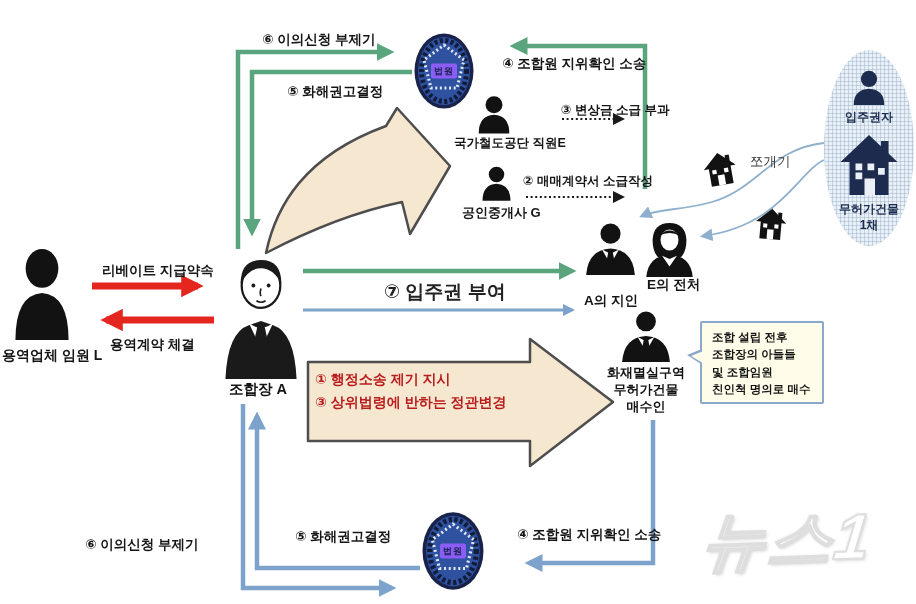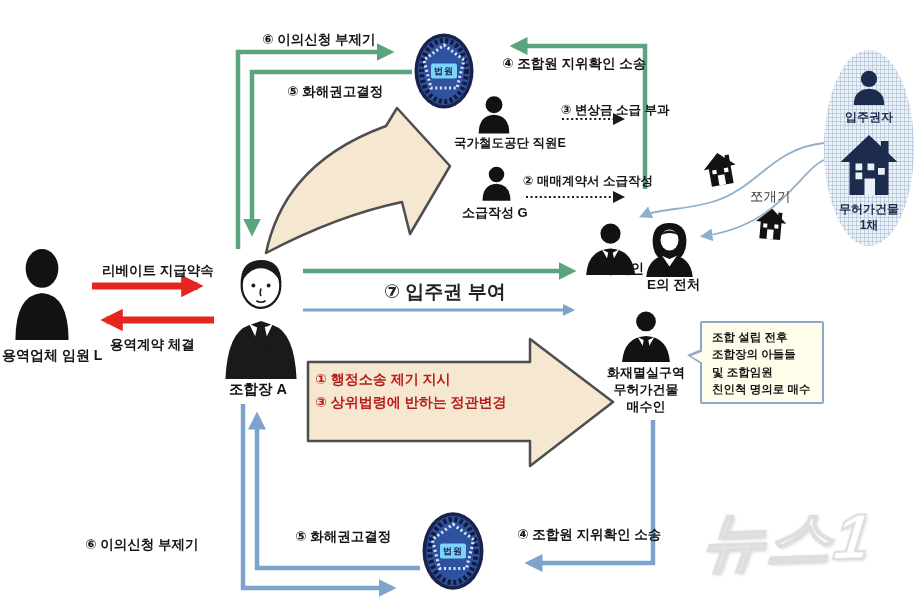--- a/index.html
+++ b/index.html
@@ -10,21 +10,21 @@
   #stage svg.layer{position:absolute;left:0;top:0;}
   .lbl{position:absolute;font-weight:bold;color:#151515;white-space:nowrap;font-size:13.5px;}
   .lbl.small{font-size:12.5px;}
   .icon{position:absolute;}
   .icon svg{display:block;width:100%;height:100%;}
   
   .court{position:absolute;}
   .court svg{display:block;width:100%;height:100%;}
   .court-label{
     position:absolute;left:50%;top:50%;transform:translate(-50%,-50%);
-    background:#7dd3fc;color:#18224a;font-size:9px;font-weight:bold;
+    background:#8b5cf6;color:#18224a;font-size:9px;font-weight:bold;
     padding:1px 3px;border-radius:2px;letter-spacing:1px;white-space:nowrap;
   }
   
   .zone{
     position:absolute;border-radius:50%;
     background-color:#eaf0f6;
     background-image:
       repeating-linear-gradient(0deg, rgba(145,175,205,.45) 0 1px, transparent 1px 4px),
       repeating-linear-gradient(90deg, rgba(145,175,205,.45) 0 1px, transparent 1px 4px);
   }
@@ -228,30 +228,30 @@
     <div>친인척 명의로 매수</div>
   </div>
   <div class="tail-fill" style="left:691px;top:350px;"></div>
 
   <span class="lbl" style="left:262px;top:31px;">⑥ 이의신청 부제기</span>
   <span class="lbl" style="left:287px;top:83px;">⑤ 화해권고결정</span>
   <span class="lbl" style="left:502px;top:55px;">④ 조합원 지위확인 소송</span>
   <span class="lbl small" style="left:561px;top:102px;text-align:right;">③ 변상금 소급 부과</span>
   <span class="lbl small" style="left:454px;top:135px;">국가철도공단 직원E</span>
   <span class="lbl small" style="left:523px;top:173px;">② 매매계약서 소급작성</span>
-  <span class="lbl" style="left:462px;top:204px;font-size:13px;">소급작성 G</span>
-  <span class="lbl" style="left:750px;top:153px;font-weight:normal;color:#3c3c3c;margin-top:35px;">쪼개기</span>
+  <span class="lbl" style="left:462px;top:204px;font-size:13px;">공인중개사 G</span>
+  <span class="lbl" style="left:750px;top:153px;font-weight:normal;color:#3c3c3c;">쪼개기</span>
 
   <span class="lbl" style="left:102px;top:262px;">리베이트 지급약속</span>
   <span class="lbl" style="left:110px;top:336px;">용역계약 체결</span>
   <span class="lbl" style="left:2px;top:347px;font-size:14px;">용역업체 임원 L</span>
   <span class="lbl" style="left:229px;top:380px;font-size:14.5px;">조합장 A</span>
 
   <span class="lbl" style="left:384px;top:279px;font-size:19px;font-weight:600;color:#222;">⑦ 입주권 부여</span>
-  <span class="lbl" style="left:584px;top:260px;margin-left:6px;">A의 지인</span>
+  <span class="lbl" style="left:584px;top:292px;">A의 지인</span>
   <span class="lbl" style="left:647px;top:276px;">E의 전처</span>
 
   <div class="mline" style="position:absolute;left:602px;top:365px;width:88px;text-align:center;font-size:13px;line-height:1.3;">
     <div>화재멸실구역</div>
     <div>무허가건물</div>
     <div>매수인</div>
   </div>
 
 
   <div class="mline" style="position:absolute;left:315px;top:368px;font-size:14px;line-height:22.5px;color:#b91c1c;">

